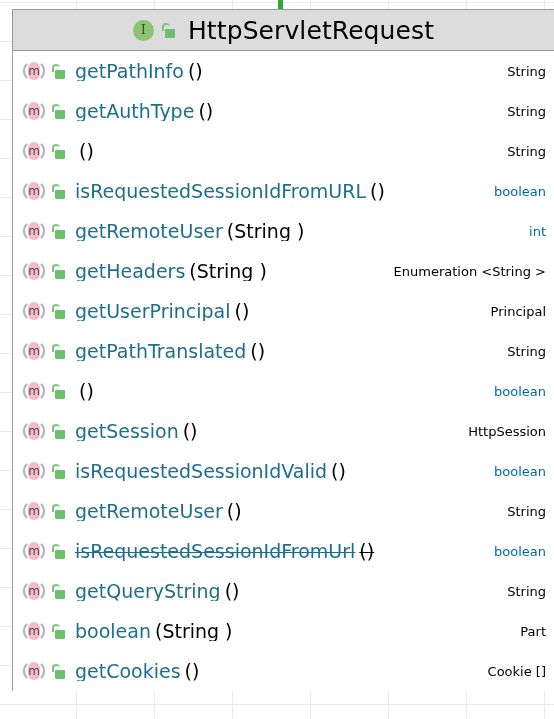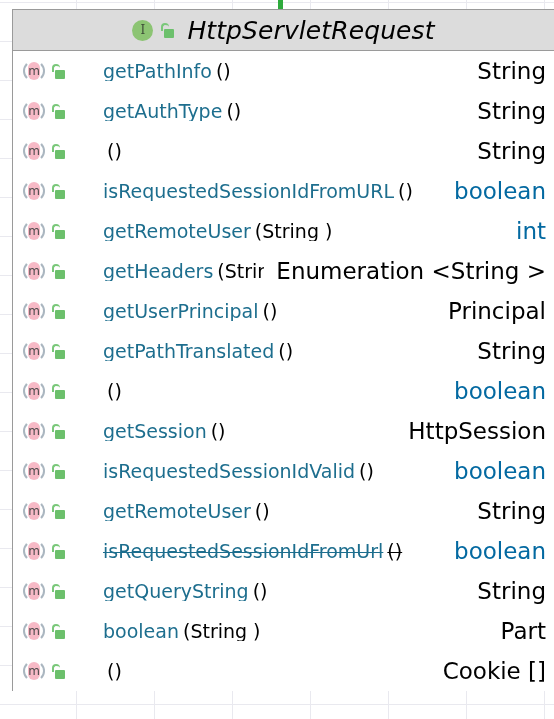--- a/index.html
+++ b/index.html
@@ -63,21 +63,20 @@
     gap: 7px;
     box-sizing: border-box;
   }
   #uml-title {
     font-size: 25px;
     color: #000000;
     letter-spacing: 0.1px;
     line-height: 1;
     padding-left: 6px;
     white-space: nowrap;
-    font-style: italic;
   }
 
   
   .iface-icon {
     width: 21px;
     height: 21px;
     border-radius: 50%;
     background: #8cc473;
     display: inline-flex;
     align-items: center;
@@ -177,21 +176,20 @@
     background: #6cc06c;
     border-radius: 1px;
   }
 
   .sig {
     flex: 1 1 auto;
     overflow: hidden;
     display: flex;
     align-items: baseline;
     gap: 0;
-    margin-left: 28px;
   }
   .mname {
     font-size: 19px;
     color: #1d6e8e;
     line-height: 1;
   }
   .mname.deprecated {
     text-decoration: line-through;
     text-decoration-color: #1d6e8e;
     text-decoration-thickness: 1px;
@@ -202,21 +200,21 @@
     line-height: 1;
     padding-left: 4px;
   }
   .params.deprecated {
     text-decoration: line-through;
     text-decoration-color: #000000;
     text-decoration-thickness: 1px;
   }
   .rtype {
     flex: 0 0 auto;
-    font-size: 23px;
+    font-size: 13px;
     line-height: 1;
     color: #000000;
     padding-left: 12px;
     text-align: right;
   }
   .rtype.prim {
     color: #0369a1;
   }
 </style>
 </head>
@@ -514,19 +512,20 @@
             <span class="paren"></span>
             <span class="pill"></span>
             <span class="glyph">m</span>
           </span>
           <span class="lock-icon">
             <span class="shackle"></span>
             <span class="body"></span>
           </span>
         </div>
         <div class="sig">
+          <span class="mname">getCookies</span>
           <span class="params">()</span>
         </div>
         <div class="rtype">Cookie []</div>
       </div>
     </div>
 
 </div>
 
 </body></html>

